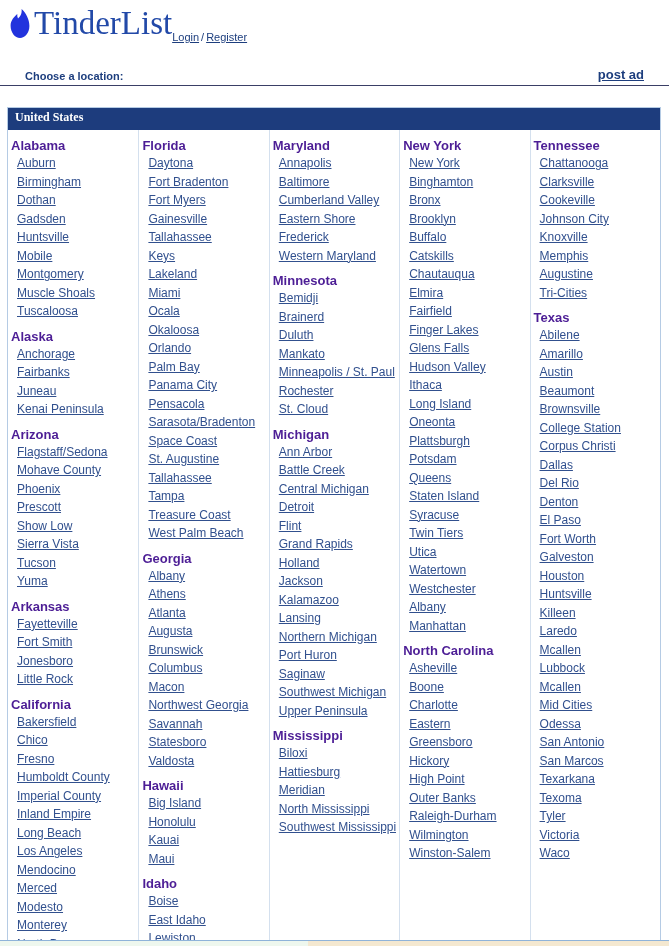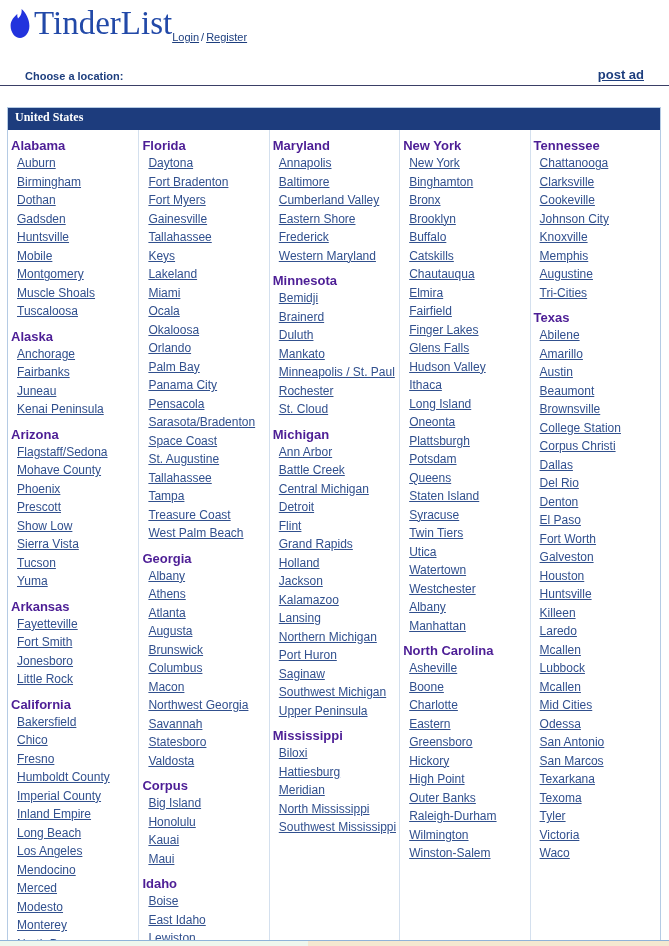--- a/index.html
+++ b/index.html
@@ -296,21 +296,21 @@
             <a class="city">Savannah</a>
           </div>
           <div class="city-row">
             <a class="city">Statesboro</a>
           </div>
           <div class="city-row">
             <a class="city">Valdosta</a>
           </div>
         </div>
         <div class="group">
-          <div class="state">Corpus</div>
+          <div class="state">Hawaii</div>
           <div class="city-row">
             <a class="city">Big Island</a>
           </div>
           <div class="city-row">
             <a class="city">Honolulu</a>
           </div>
           <div class="city-row">
             <a class="city">Kauai</a>
           </div>
           <div class="city-row">

